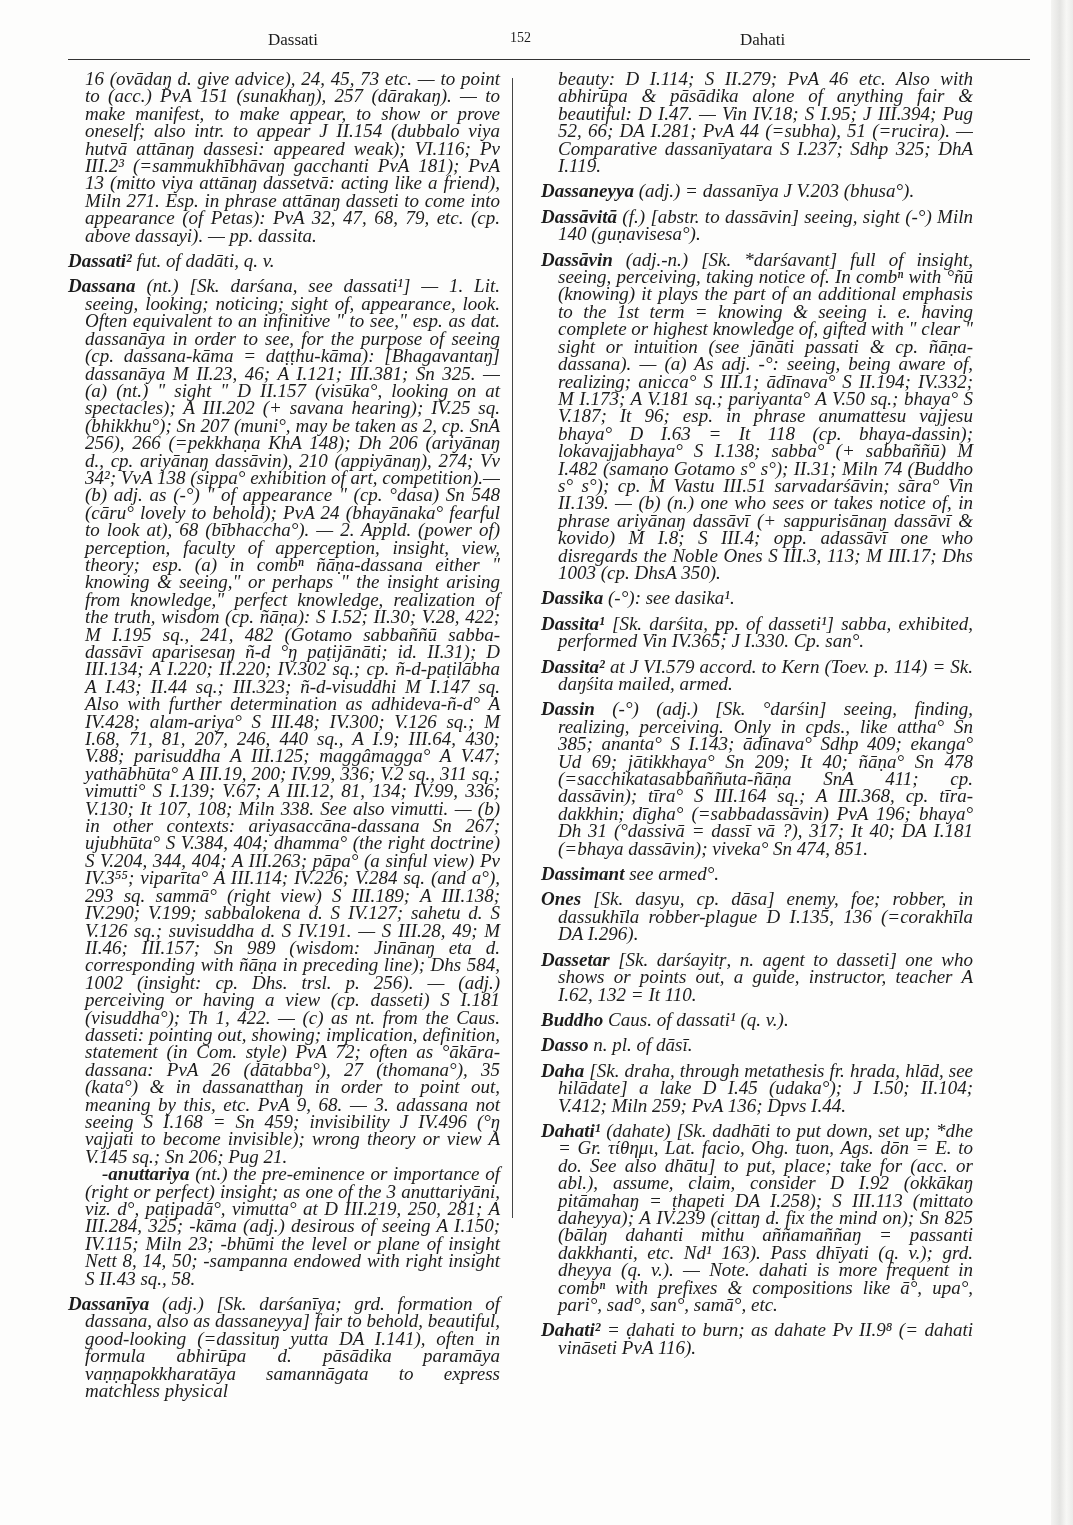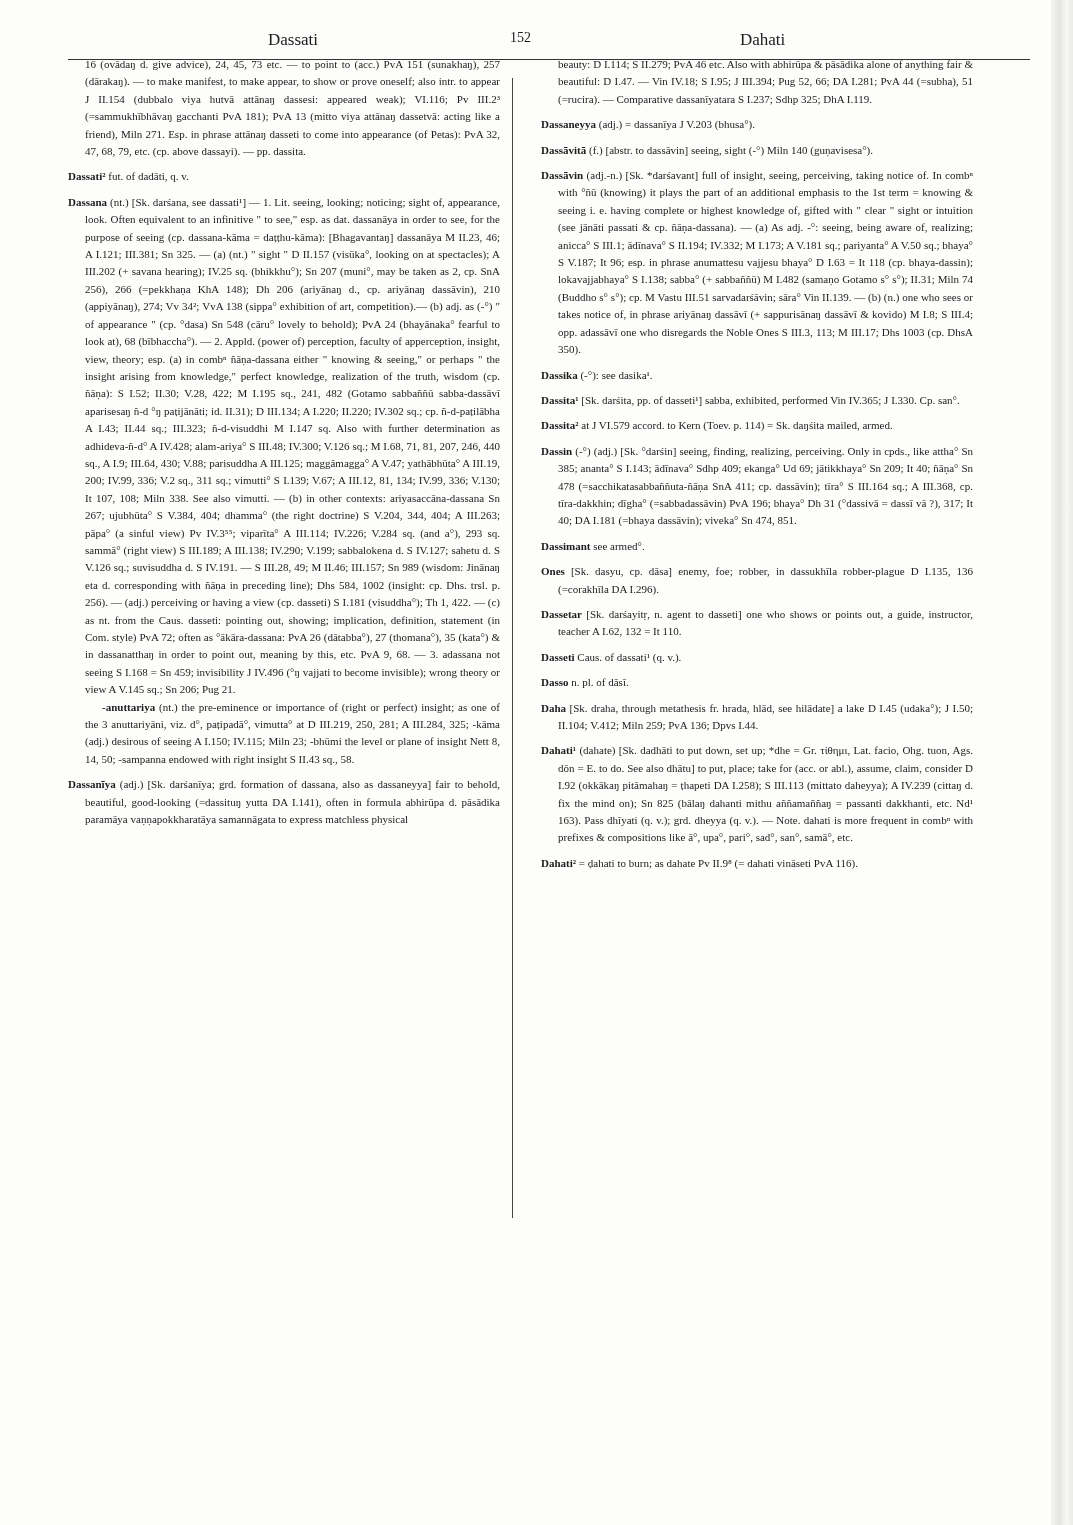--- a/index.html
+++ b/index.html
@@ -16,22 +16,22 @@
     font-size:17px;
   }
   .header .left { position:absolute; left:200px; top:2px; }
   .header .num { position:absolute; left:442px; top:2px; font-size:14px; }
   .header .right { position:absolute; left:672px; top:2px; }
   .rule {
     position:absolute; top:59px; left:68px; width:962px; height:0;
     border-top:1.5px solid #333;
   }
   .col {
-    position:absolute; top:56px; width:432px;
-    font-size:11px; line-height:17.4px; text-align:justify;
+    position:absolute; top:70px; width:432px;
+    font-size:19px; line-height:17.4px; text-align:justify;font-style:italic;
   }
   .col.left { left:68px; }
   .col.right { left:541px; }
   .divider {
     position:absolute; top:78px; left:512px; width:0; height:1140px;
     border-left:1.2px solid #444;
   }
   .entry { margin:0 0 8px 0; padding-left:17px; text-indent:-17px; }
   .entry.cont { padding-left:17px; text-indent:0; }
   .entry.sub { padding-left:17px; text-indent:17px; margin-top:-8px; }
@@ -62,18 +62,18 @@
     <p class="entry"><span class="hw">Dassaneyya</span><span> (adj.) = dassanīya J V.203 (bhusa°).</span></p>
     <p class="entry"><span class="hw">Dassāvitā</span><span> (f.) [abstr. to dassāvin] seeing, sight (-°) Miln 140 (guṇavisesa°).</span></p>
     <p class="entry"><span class="hw">Dassāvin</span><span> (adj.-n.) [Sk. *darśavant] full of insight, seeing, perceiving, taking notice of. In combⁿ with °ñū (knowing) it plays the part of an additional emphasis to the 1st term = knowing &amp; seeing i. e. having complete or highest knowledge of, gifted with " clear " sight or intuition (see jānāti passati &amp; cp. ñāṇa-dassana). — (a) As adj. -°: seeing, being aware of, realizing; anicca° S III.1; ādīnava° S II.194; IV.332; M I.173; A V.181 sq.; pariyanta° A V.50 sq.; bhaya° S V.187; It 96; esp. in phrase anumattesu vajjesu bhaya° D I.63 = It 118 (cp. bhaya-dassin); lokavajjabhaya° S I.138; sabba° (+ sabbaññū) M I.482 (samaṇo Gotamo s° s°); II.31; Miln 74 (Buddho s° s°); cp. M Vastu III.51 sarvadarśāvin; sāra° Vin II.139. — (b) (n.) one who sees or takes notice of, in phrase ariyānaŋ dassāvī (+ sappurisānaŋ dassāvī &amp; kovido) M I.8; S III.4; opp. adassāvī one who disregards the Noble Ones S III.3, 113; M III.17; Dhs 1003 (cp. DhsA 350).</span></p>
     <p class="entry"><span class="hw">Dassika</span><span> (-°): see dasika¹.</span></p>
     <p class="entry"><span class="hw">Dassita¹</span><span> [Sk. darśita, pp. of dasseti¹] sabba, exhibited, performed Vin IV.365; J I.330. Cp. san°.</span></p>
     <p class="entry"><span class="hw">Dassita²</span><span> at J VI.579 accord. to Kern (Toev. p. 114) = Sk. daŋśita mailed, armed.</span></p>
     <p class="entry"><span class="hw">Dassin</span><span> (-°) (adj.) [Sk. °darśin] seeing, finding, realizing, perceiving. Only in cpds., like attha° Sn 385; ananta° S I.143; ādīnava° Sdhp 409; ekanga° Ud 69; jātikkhaya° Sn 209; It 40; ñāṇa° Sn 478 (=sacchikatasabbaññuta-ñāṇa SnA 411; cp. dassāvin); tīra° S III.164 sq.; A III.368, cp. tīra-dakkhin; dīgha° (=sabbadassāvin) PvA 196; bhaya° Dh 31 (°dassivā = dassī vā ?), 317; It 40; DA I.181 (=bhaya dassāvin); viveka° Sn 474, 851.</span></p>
     <p class="entry"><span class="hw">Dassimant</span><span> see armed°.</span></p>
     <p class="entry"><span class="hw">Ones</span><span> [Sk. dasyu, cp. dāsa] enemy, foe; robber, in dassukhīla robber-plague D I.135, 136 (=corakhīla DA I.296).</span></p>
     <p class="entry"><span class="hw">Dassetar</span><span> [Sk. darśayitṛ, n. agent to dasseti] one who shows or points out, a guide, instructor, teacher A I.62, 132 = It 110.</span></p>
-    <p class="entry"><span class="hw">Dasseti</span><span> Caus. of dassati¹ (q. v.).</span></p>
+    <p class="entry"><span class="hw">Buddho</span><span> Caus. of dassati¹ (q. v.).</span></p>
     <p class="entry"><span class="hw">Dasso</span><span> n. pl. of dāsī.</span></p>
     <p class="entry"><span class="hw">Daha</span><span> [Sk. draha, through metathesis fr. hrada, hlād, see hilādate] a lake D I.45 (udaka°); J I.50; II.104; V.412; Miln 259; PvA 136; Dpvs I.44.</span></p>
     <p class="entry"><span class="hw">Dahati¹</span><span> (dahate) [Sk. dadhāti to put down, set up; *dhe = Gr. τίθημι, Lat. facio, Ohg. tuon, Ags. dōn = E. to do. See also dhātu] to put, place; take for (acc. or abl.), assume, claim, consider D I.92 (okkākaŋ pitāmahaŋ = ṭhapeti DA I.258); S III.113 (mittato daheyya); A IV.239 (cittaŋ d. fix the mind on); Sn 825 (bālaŋ dahanti mithu aññamaññaŋ = passanti dakkhanti, etc. Nd¹ 163). Pass dhīyati (q. v.); grd. dheyya (q. v.). — Note. dahati is more frequent in combⁿ with prefixes &amp; compositions like ā°, upa°, pari°, sad°, san°, samā°, etc.</span></p>
     <p class="entry"><span class="hw">Dahati²</span><span> = ḍahati to burn; as dahate Pv II.9⁸ (= dahati vināseti PvA 116).</span></p>
   </div>
 
 </body></html>

